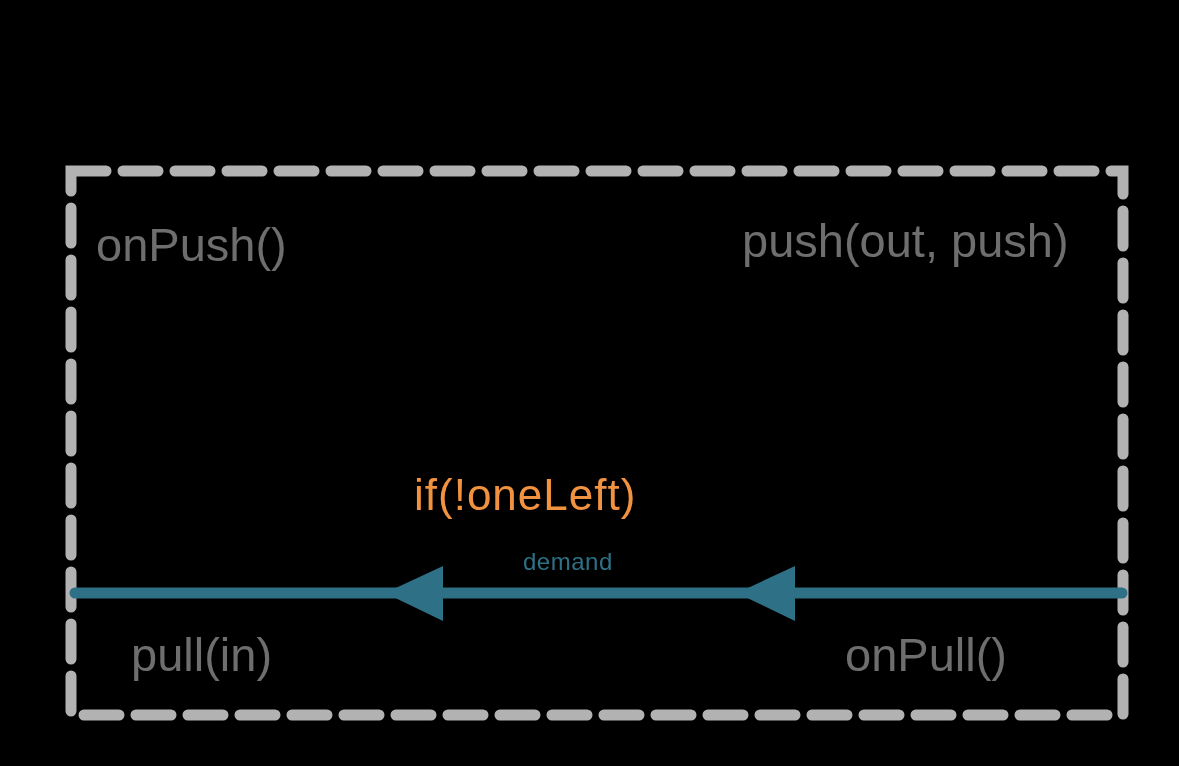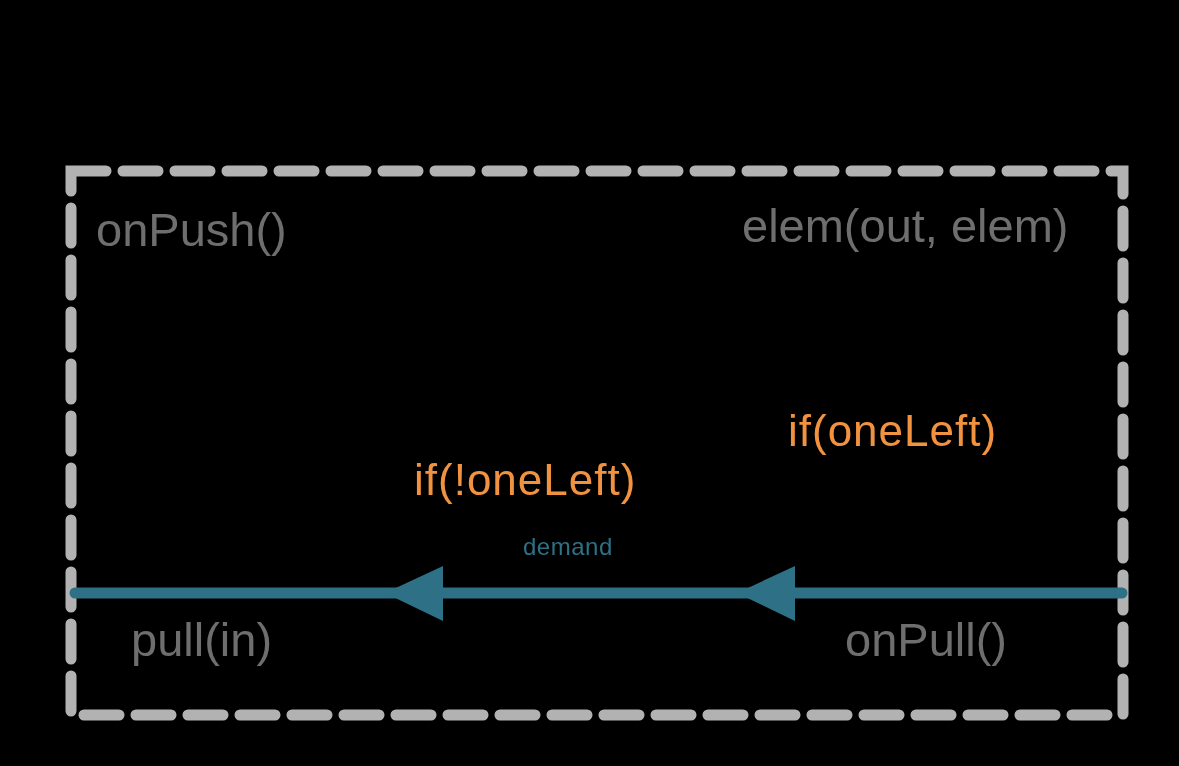--- a/index.html
+++ b/index.html
@@ -33,20 +33,21 @@
     stroke-width: 11;
     stroke-linecap: round;
   }
   .teal-fill {
     fill: var(--teal, #2e7186);
   }
   .label {
     position: absolute;
     white-space: nowrap;
     line-height: 1;
+    margin-top: 15px;
   }
   .gray-label {
     color: var(--text-gray, #6e6e6e);
     font-size: 47px;
   }
   .orange-label {
     color: var(--text-orange, #f0923f);
     font-size: 44px;
     letter-spacing: 1px;
   }
@@ -67,23 +68,22 @@
     <rect class="boundary-rect" x="71" y="171" width="1052" height="544"></rect>
 
     <line class="teal-line" x1="75" y1="593" x2="1122" y2="593"></line>
 
     <polygon class="teal-fill" points="385,593 443,566 443,621"></polygon>
     <polygon class="teal-fill" points="737,593 795,566 795,621"></polygon>
   </svg>
 
   <span class="label gray-label" style="left:96px; top:206px;">onPush()</span>
 
-  <span class="label gray-label" style="left:742px; top:202px;">elem(out, elem)</span>
+  <span class="label gray-label" style="left:742px; top:202px;">push(out, push)</span>
 
-  <span class="label orange-label" style="left:788px; top:409px;">if(oneLeft)</span>
 
   <span class="label orange-label" style="left:414px; top:458px;">if(!oneLeft)</span>
 
   <span class="label teal-label" style="left:523px; top:535px;">demand</span>
 
   <span class="label gray-label" style="left:131px; top:616px;">pull(in)</span>
 
   <span class="label gray-label" style="left:845px; top:616px;text-align:center;">onPull()</span>
 
 </div>

